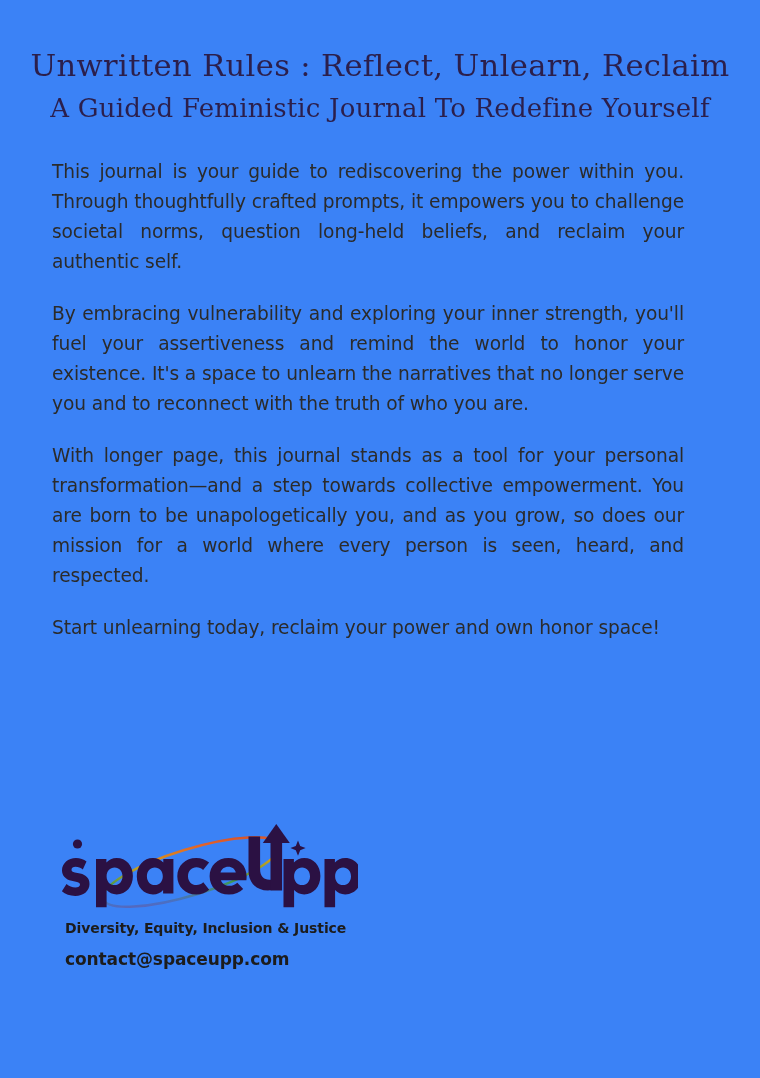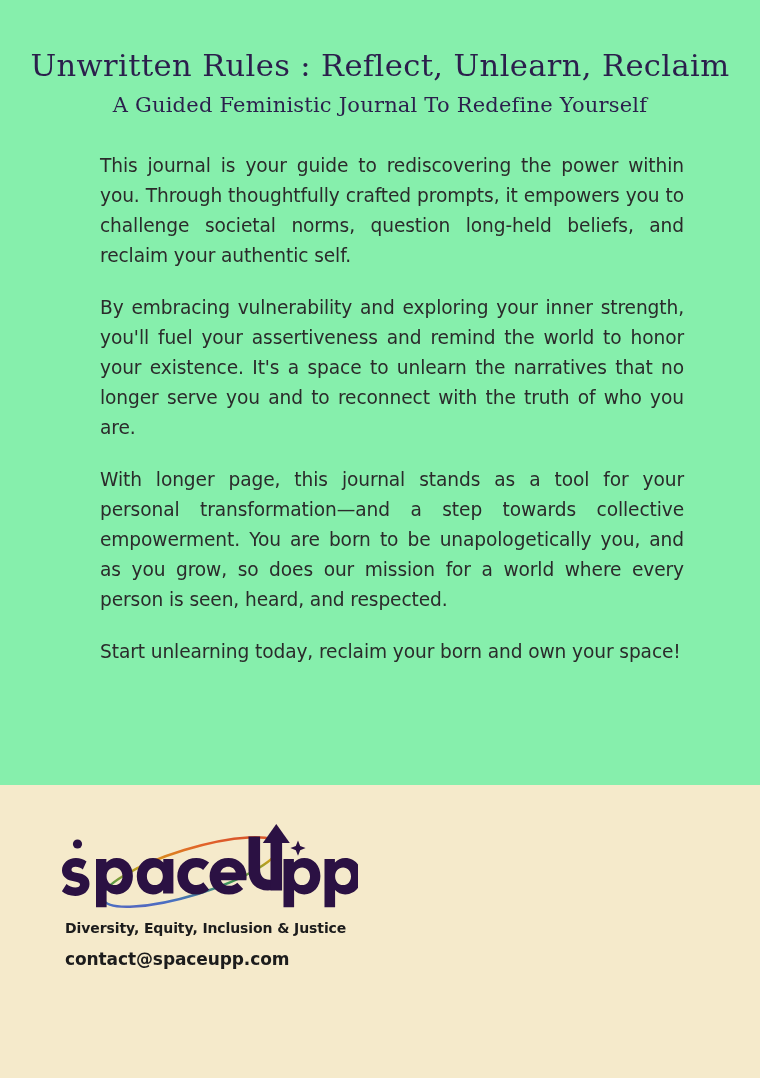--- a/index.html
+++ b/index.html
@@ -9,54 +9,54 @@
   body {
     width: 760px;
     height: 1078px;
     background: #f5eacb;
     font-family: "Liberation Sans", sans-serif;
     overflow: hidden;
   }
   .page {
     position: relative;
     width: 760px;
-    height: 785px;
+    height: 1078px;
     box-sizing: border-box;
-    background: #86efac;
+    background: #3b82f6;
   }
 
   
   .header {
     padding-top: 48px;
     text-align: center;
   }
   .title {
     font-family: "DejaVu Serif", serif;
     font-size: 30.5px;
     font-weight: 400;
     color: #2b1f4c;
     letter-spacing: 0.4px;
     line-height: 1.15;
     margin: 0;
     white-space: nowrap;
   }
   .subtitle {
     font-family: "DejaVu Serif", serif;
-    font-size: 21px;
+    font-size: 26px;
     font-weight: 400;
     color: #2b1f4c;
     letter-spacing: 0.2px;
     margin: 10px 0 0 0;
     white-space: nowrap;
   }
 
   
   .body-copy {
     margin: 0;
-    padding: 34px 76px 0 100px;
+    padding: 34px 76px 0 52px;
   }
   .para {
     margin: 0 0 22px 0;
     font-family: "DejaVu Sans", sans-serif;
     font-size: 18.6px;
     line-height: 30px;
     color: #2b2b2b;
     text-align: justify;
     text-justify: inter-word;
     letter-spacing: -0.1px;
@@ -108,21 +108,21 @@
 
   <div class="header">
     <h1 class="title">Unwritten Rules : Reflect, Unlearn, Reclaim</h1>
     <h2 class="subtitle">A Guided Feministic Journal To Redefine Yourself</h2>
   </div>
 
   <div class="body-copy">
     <p class="para">This journal is your guide to rediscovering the power within you. Through thoughtfully crafted prompts, it empowers you to challenge societal norms, question long-held beliefs, and reclaim your authentic self.</p>
     <p class="para">By embracing vulnerability and exploring your inner strength, you'll fuel your assertiveness and remind the world to honor your existence. It's a space to unlearn the narratives that no longer serve you and to reconnect with the truth of who you are.</p>
     <p class="para">With longer page, this journal stands as a tool for your personal transformation—and a step towards collective empowerment. You are born to be unapologetically you, and as you grow, so does our mission for a world where every person is seen, heard, and respected.</p>
-    <p class="para">Start unlearning today, reclaim your born and own your space!</p>
+    <p class="para">Start unlearning today, reclaim your power and own honor space!</p>
   </div>
 
   <div class="footer">
 
     <div class="logo-wrap">
       <svg class="logo-svg" width="300" height="86" viewBox="0 0 300 86" aria-hidden="true">
 
         <g>
           <defs>
             <linearGradient id="orbitGrad" x1="0" y1="1" x2="1" y2="0">

